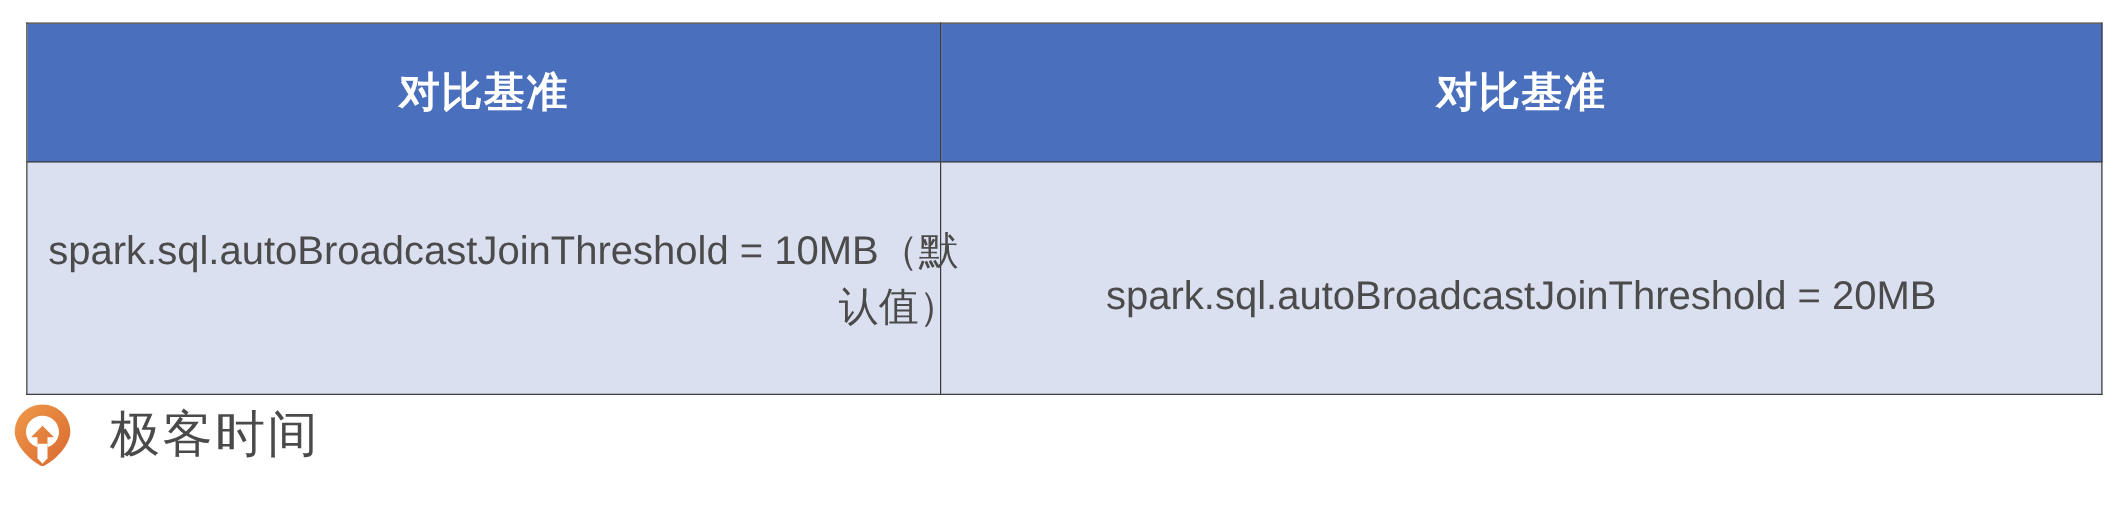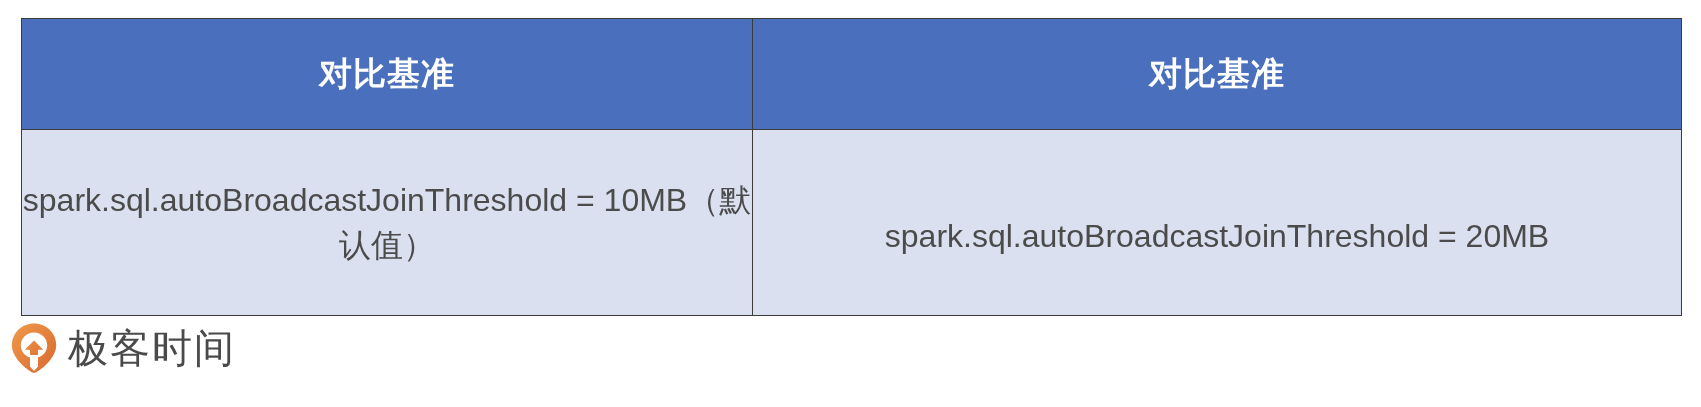--- a/index.html
+++ b/index.html
@@ -59,20 +59,21 @@
     font-weight: normal;
     line-height: 1.38;
   }
 
   
   .cell-overflow {
     display: block;
     width: 760px;
     margin-left: -15px;
     white-space: normal;
+    text-align: right;
   }
   .cell-plain {
     display: block;
     padding: 0 18px;
     margin-top: 28px;
   }
 
   
   .brand {
     position: absolute;
@@ -86,20 +87,21 @@
     width: 48px;
     height: 52px;
     display: block;
   }
   .brand-text {
     font-size: 40px;
     color: #4a4a4a;
     font-weight: normal;
     letter-spacing: 2px;
     line-height: 1;
+    margin-left: 20px;
   }
 </style>
 </head>
 <body>
 
 <div class="table-wrap">
   <table class="cmp-table">
     <colgroup>
       <col class="c1">
       <col class="c2">

